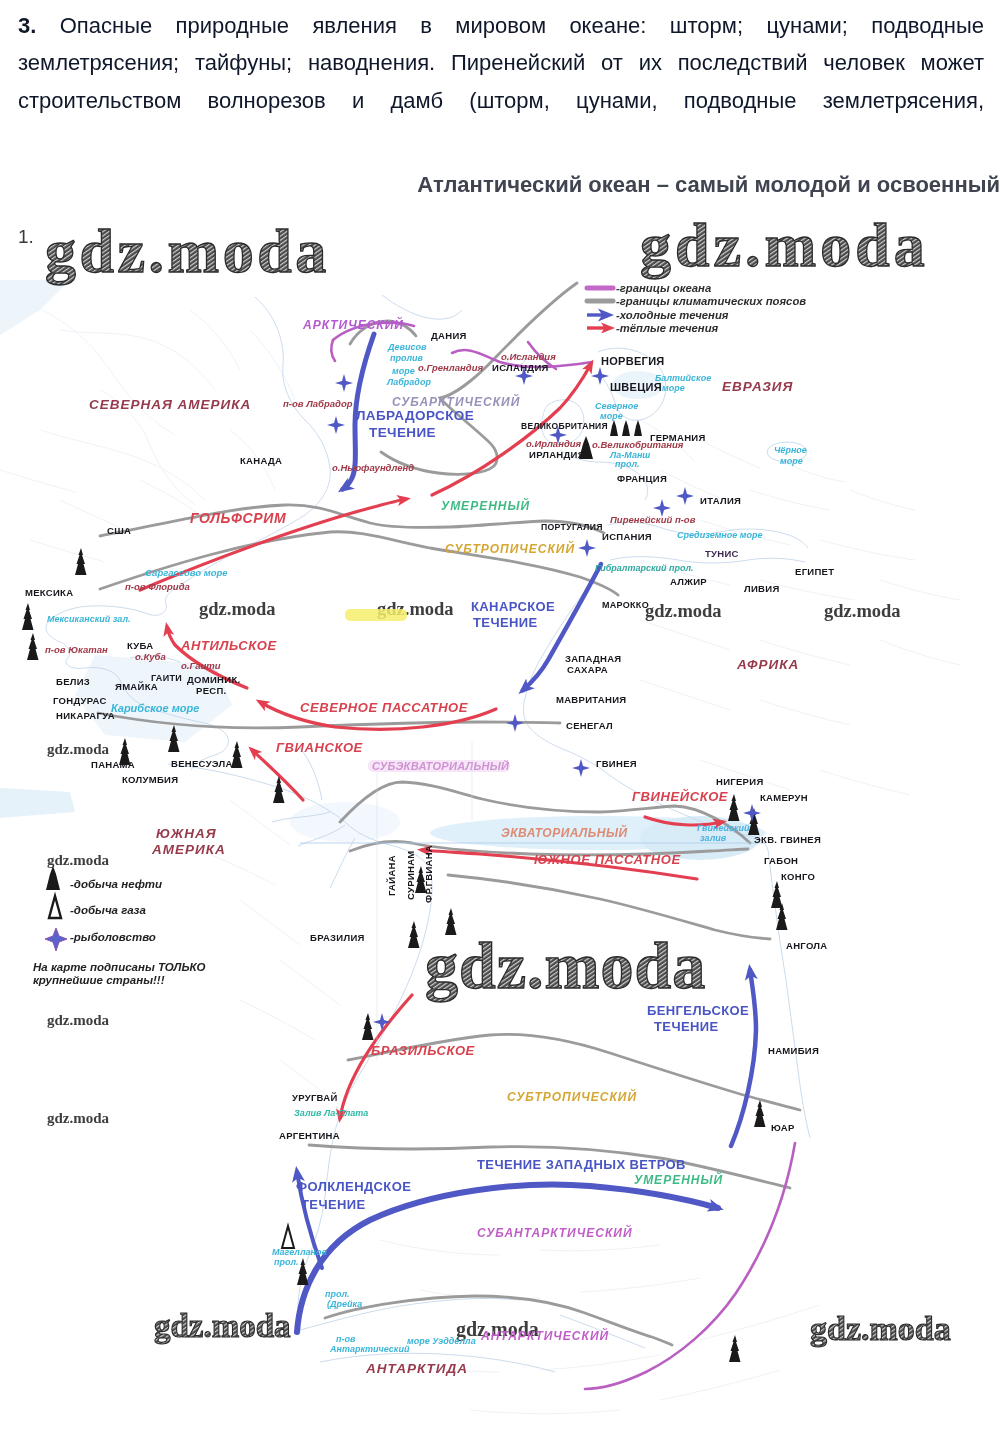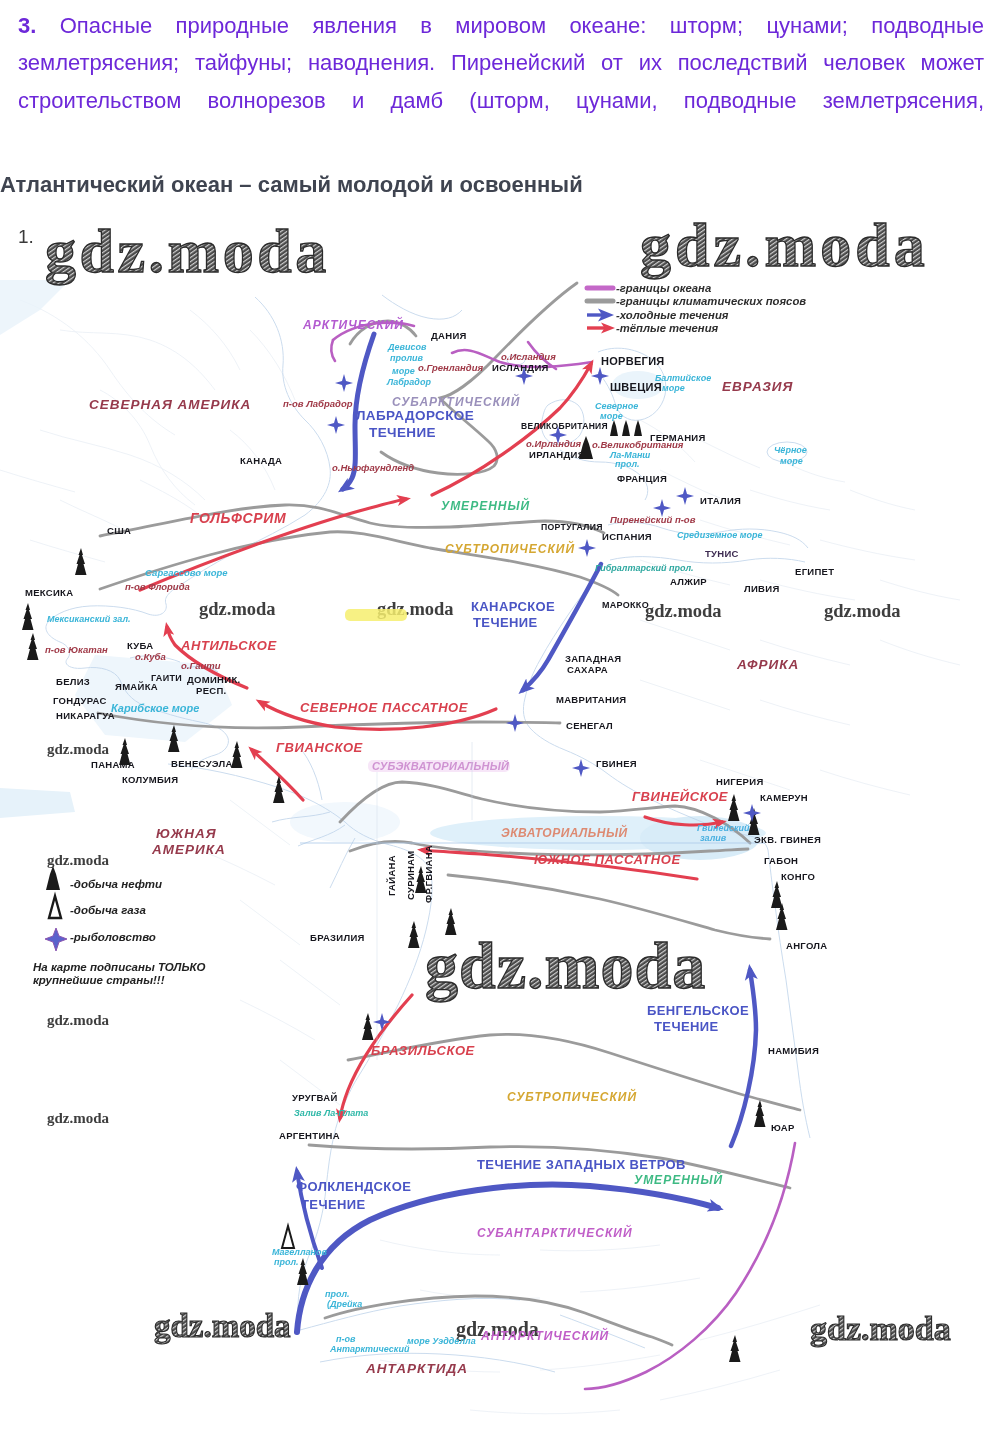--- a/index.html
+++ b/index.html
@@ -1,17 +1,17 @@
 <!DOCTYPE html>
 <html><head><meta charset="utf-8"><style>
 html,body{margin:0;padding:0;background:#fff;width:1000px;height:1434px;overflow:hidden}
 body{font-family:"Liberation Sans",sans-serif;position:relative}
-.txt{position:absolute;left:18px;top:7px;width:966px;color:#6d28d9;font-size:22px;line-height:37.3px}
+.txt{position:absolute;left:18px;top:7px;width:966px;color:#0f172a;font-size:22px;line-height:37.3px}
 .txt .j{text-align:justify;text-align-last:justify}
-.title{position:absolute;left:0;top:172px;width:1000px;text-align:left;font-weight:bold;font-size:22px;color:#3f4450}
+.title{position:absolute;left:0;top:172px;width:1000px;text-align:right;font-weight:bold;font-size:22px;color:#3f4450}
 .num1{position:absolute;left:18px;top:226px;font-size:19px;color:#3a3a3a}
 svg{position:absolute;left:0;top:0}
 </style></head>
 <body>
 <div class="txt">
 <div class="j"><b>3.</b> Опасные природные явления в мировом океане: шторм; цунами; подводные</div>
 <div class="j">землетрясения; тайфуны; наводнения. Пиренейский от их последствий человек может</div>
 <div class="j">строительством волнорезов и дамб (шторм, цунами, подводные землетрясения,</div>
 </div>
 <div class="title">Атлантический океан – самый молодой и освоенный</div>

